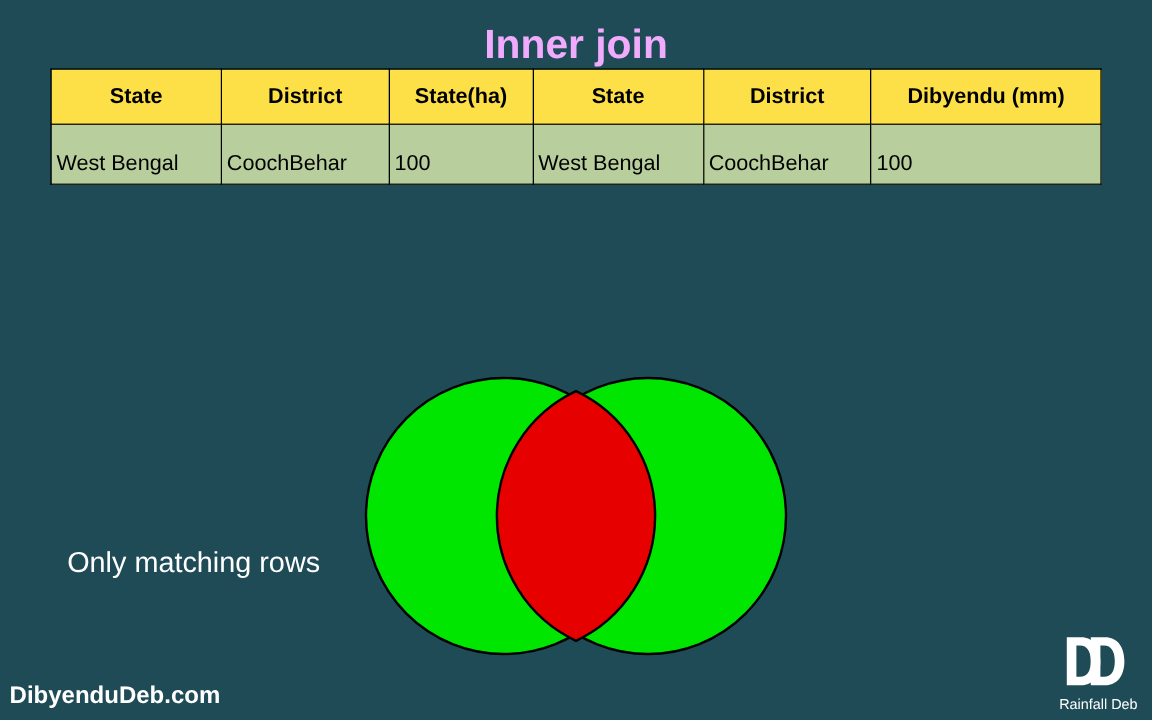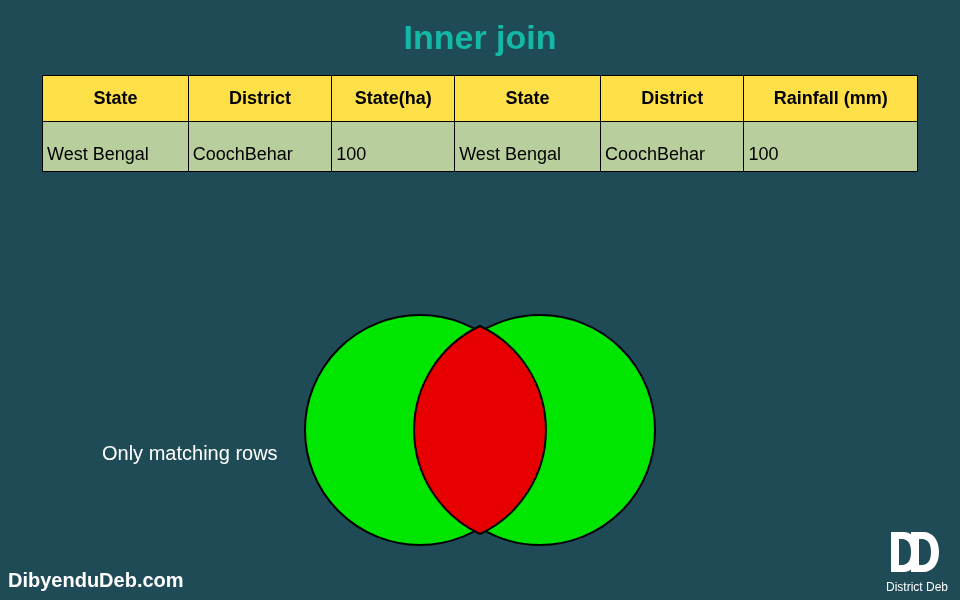--- a/index.html
+++ b/index.html
@@ -6,26 +6,25 @@
     body {
       width: 960px;
       height: 600px;
       background: #1f4b57;
       position: relative;
       font-family: Arial, sans-serif;
       overflow: hidden;
     }
     .title {
       text-align: center;
-      color: #14b8a6;
+      color: #f0abfc;
       font-size: 34px;
       font-weight: bold;
       font-family: "Comic Sans MS", cursive, sans-serif;
       padding-top: 18px;
-      padding-bottom: 18px;
     }
     .table-wrap {
       margin: 0 42px;
     }
     table {
       width: 100%;
       border-collapse: collapse;
     }
     th {
       background: #fde047;
@@ -47,24 +46,23 @@
       vertical-align: bottom;
     }
     .venn {
       position: absolute;
       left: 300px;
       top: 290px;
     }
     .caption {
       position: absolute;
       left: 56px;
-      top: 442px;
+      top: 456px;
       color: #fff;
-      font-size: 20px;
-      margin-left: 46px;
+      font-size: 24px;
     }
     .footer-left {
       position: absolute;
       left: 8px;
       bottom: 8px;
       color: #fff;
       font-size: 20px;
       font-weight: bold;
       text-align: center;
     }
@@ -87,21 +85,21 @@
 
 <div class="table-wrap">
   <table>
     <thead>
       <tr>
         <th>State</th>
         <th>District</th>
         <th>State(ha)</th>
         <th>State</th>
         <th>District</th>
-        <th>Rainfall (mm)</th>
+        <th>Dibyendu (mm)</th>
       </tr>
     </thead>
     <tbody>
       <tr>
         <td>West Bengal</td>
         <td>CoochBehar</td>
         <td>100</td>
         <td>West Bengal</td>
         <td>CoochBehar</td>
         <td>100</td>
@@ -120,14 +118,14 @@
 
 <div class="caption">Only matching rows</div>
 
 <div class="footer-left">DibyenduDeb.com</div>
 
 <div class="footer-right">
   <svg width="56" height="44" viewBox="0 0 56 44">
     <path d="M 2 2 L 2 42 L 14 42 C 24 42 30 34 30 22 C 30 10 24 2 14 2 Z M 10 9 L 13 9 C 19 9 22 14 22 22 C 22 30 19 35 13 35 L 10 35 Z" fill="#fff"></path>
     <path d="M 22 2 L 22 42 L 34 42 C 44 42 50 34 50 22 C 50 10 44 2 34 2 Z M 30 9 L 33 9 C 39 9 42 14 42 22 C 42 30 39 35 33 35 L 30 35 Z" fill="#fff"></path>
   </svg>
-  <div class="name">District Deb</div>
+  <div class="name">Rainfall Deb</div>
 </div>
 
 </body></html>

